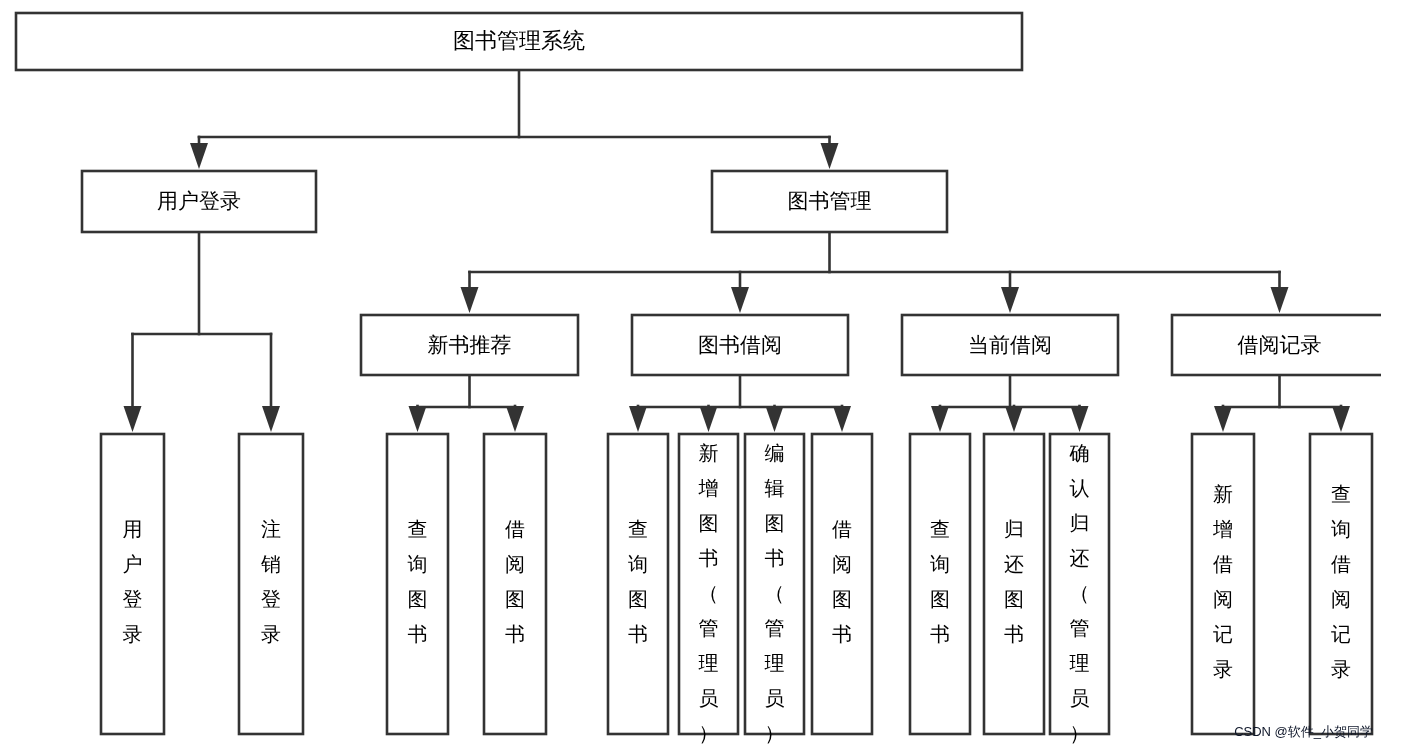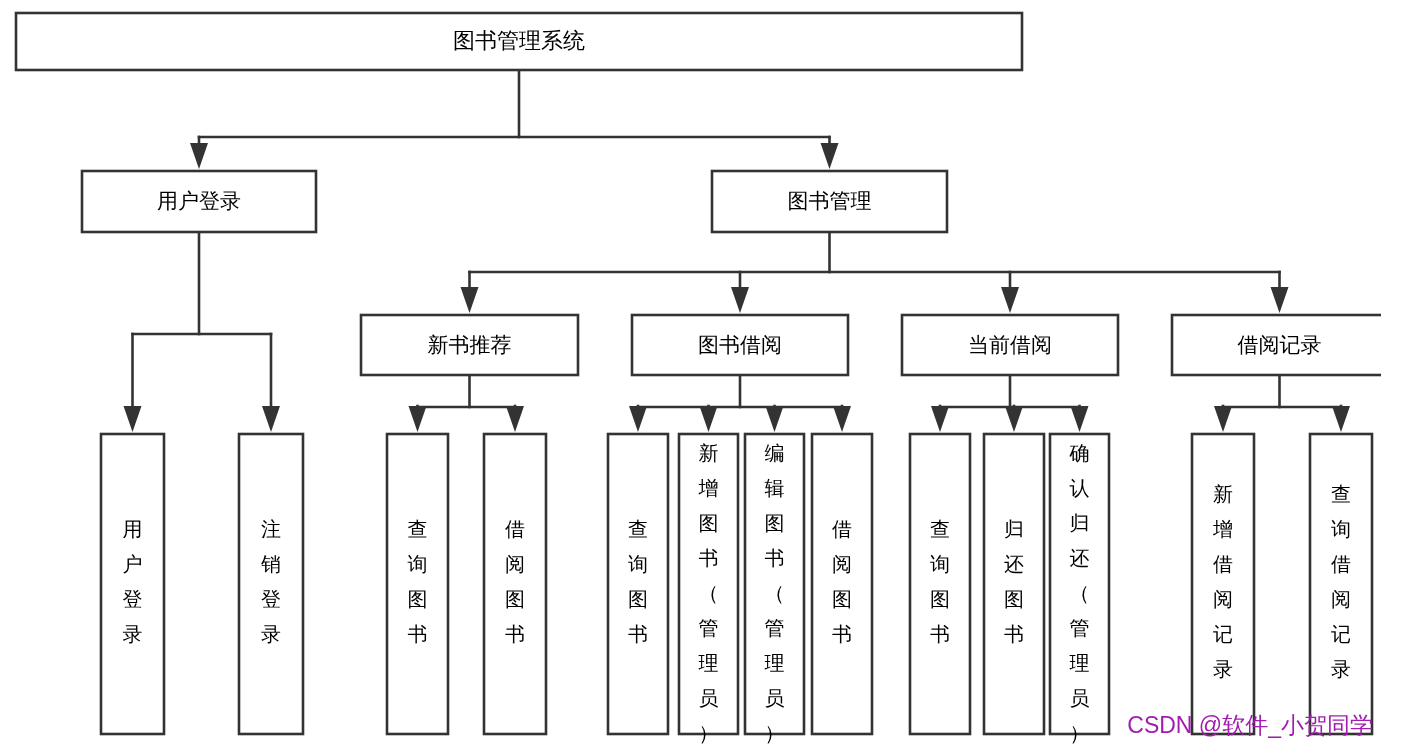--- a/index.html
+++ b/index.html
@@ -57,22 +57,22 @@
     letter-spacing: 0px;
   }
   .label-v tspan {
     text-anchor: middle;
   }
   .watermark {
     position: absolute;
     right: 8px;
     bottom: 6px;
     font-family: "Liberation Sans", "DejaVu Sans", sans-serif;
-    font-size: 23px;
-    color: #a21caf;
+    font-size: 13px;
+    color: #0f172a;
     white-space: nowrap;
     pointer-events: none;
   }
 </style>
 </head>
 <body>
 
 <div id="diagram-root">
   <svg id="diagram-svg" viewBox="0 0 1405 747">
     <g id="connectors-layer">

